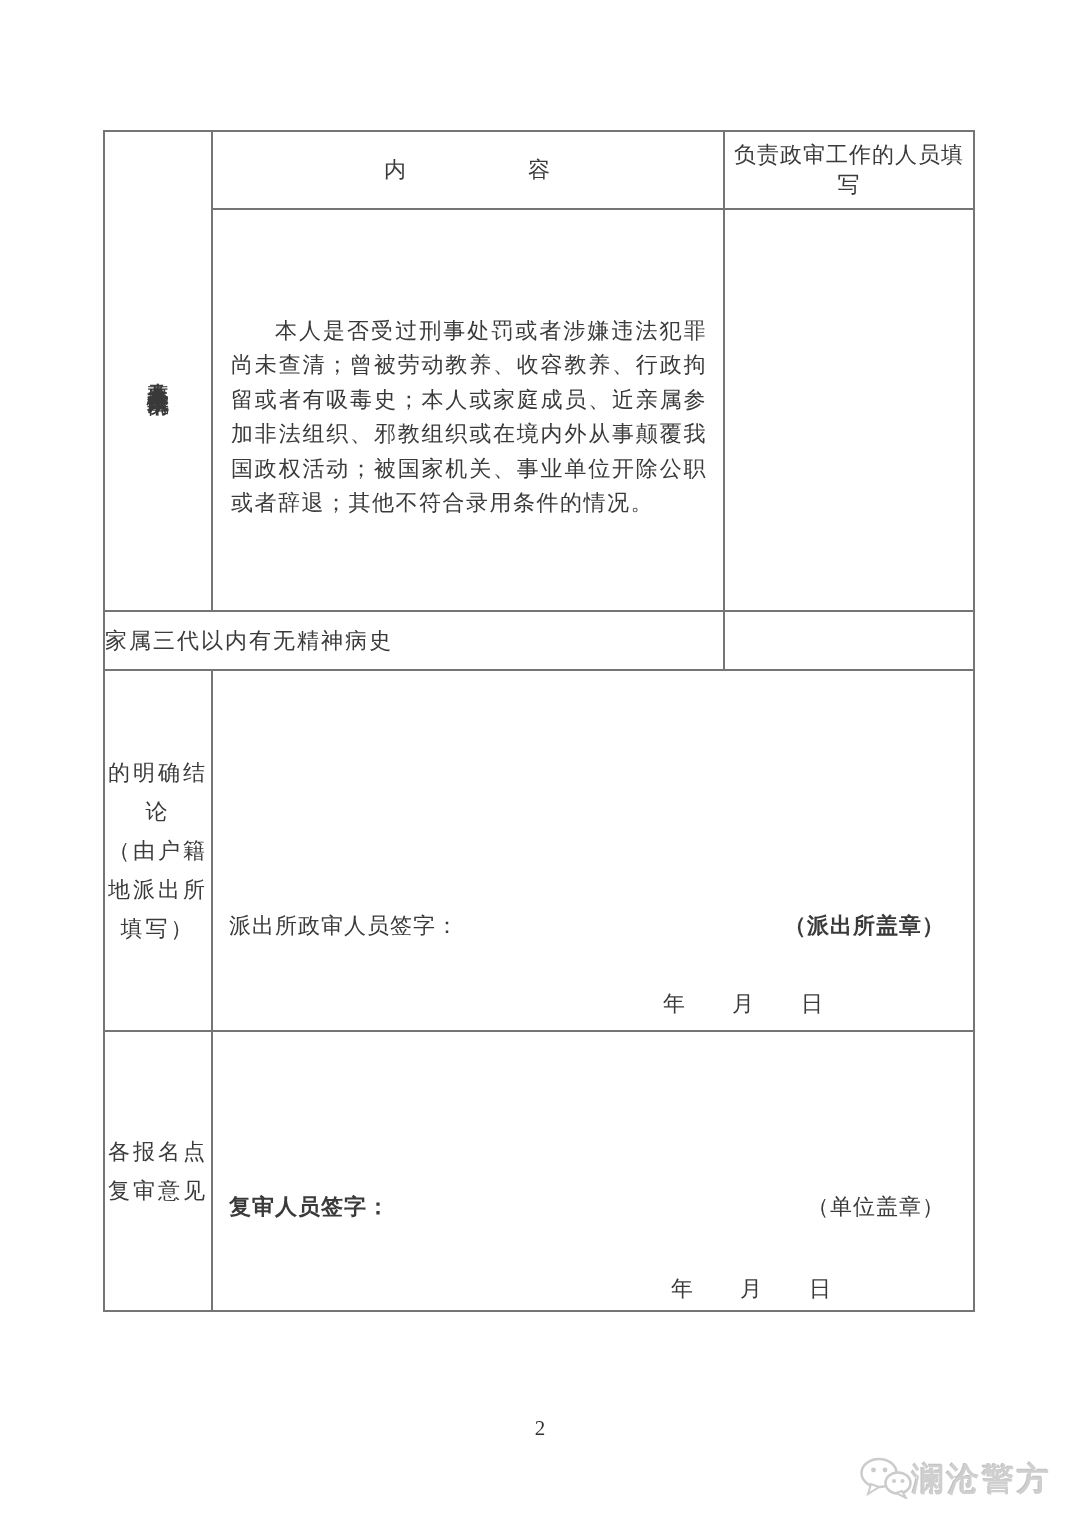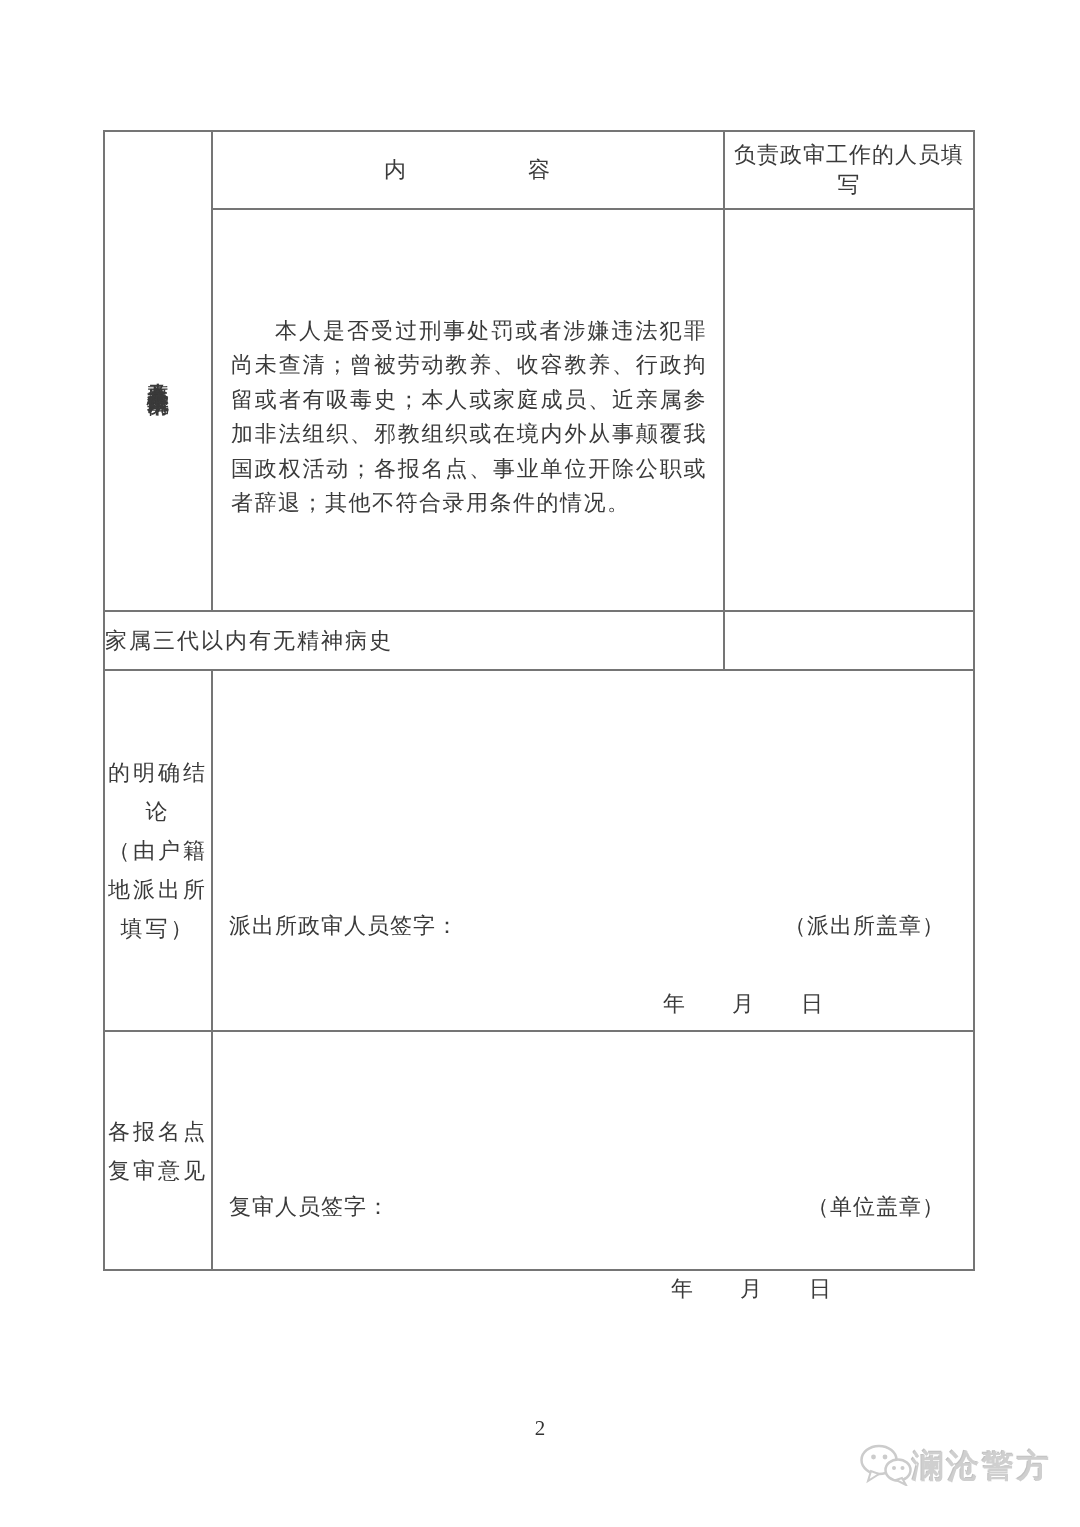--- a/index.html
+++ b/index.html
@@ -73,23 +73,23 @@
     letter-spacing: 3px;
   }
   .content-cell {
     position: relative;
     border-radius: 32px;
   }
   .sign-label { position: absolute; left: 16px; letter-spacing: 1px; }
   .seal-label { position: absolute; right: 28px; letter-spacing: 1px; }
   .date-label { position: absolute; letter-spacing: 1px; }
   .r4-sign { top: 240px; }
-  .r4-seal { top: 240px; }
+  .r4-seal { top: 240px; font-weight: bold; }
   .r4-date { top: 318px; left: 450px; }
-  .r5-sign { top: 160px; }
+  .r5-sign { top: 160px; font-weight: bold; }
   .r5-seal { top: 160px; }
   .r5-date { top: 242px; left: 458px; }
 
   .note {
     position: absolute;
     left: 150px;
     top: 1336px;
     font-size: 23px;
     letter-spacing: 1.5px;
     color: #3a3a3a;
@@ -99,21 +99,21 @@
     left: 0;
     width: 1080px;
     top: 1416px;
     text-align: center;
     font-size: 21px;
     color: #333;
   }
   .watermark {
     position: absolute;
     right: 28px;
-    bottom: 37px;
+    bottom: 24px;
     display: flex;
     align-items: center;
   }
   .watermark-text {
     font-family: "Liberation Sans", sans-serif;
     font-size: 32px;
     font-weight: bold;
     letter-spacing: 3px;
     color: #cfcfcf;
     text-shadow: 1px 1px 0 #ffffff, -1px -1px 0 #c2c2c2;
@@ -137,21 +137,21 @@
       </td>
       <td class="header-content">
         <span>内　　　　　容</span>
       </td>
       <td class="header-right">
         <span>负责政审工作的人员填写</span>
       </td>
     </tr>
     <tr style="height:402px">
       <td class="paragraph-cell">
-        <div class="paragraph">本人是否受过刑事处罚或者涉嫌违法犯罪尚未查清；曾被劳动教养、收容教养、行政拘留或者有吸毒史；本人或家庭成员、近亲属参加非法组织、邪教组织或在境内外从事颠覆我国政权活动；各报名点、事业单位开除公职或者辞退；其他不符合录用条件的情况。</div>
+        <div class="paragraph">本人是否受过刑事处罚或者涉嫌违法犯罪尚未查清；曾被劳动教养、收容教养、行政拘留或者有吸毒史；本人或家庭成员、近亲属参加非法组织、邪教组织或在境内外从事颠覆我国政权活动；被国家机关、事业单位开除公职或者辞退；其他不符合录用条件的情况。</div>
       </td>
       <td></td>
     </tr>
     <tr style="height:59px">
       <td colspan="2" class="family-cell">
         <span>家属三代以内有无精神病史</span>
       </td>
       <td></td>
     </tr>
     <tr style="height:361px">
@@ -162,21 +162,21 @@
           <div>地派出所</div>
           <div>填写）</div>
         </div>
       </td>
       <td colspan="2" class="content-cell">
         <span class="sign-label r4-sign">派出所政审人员签字：</span>
         <span class="seal-label r4-seal">（派出所盖章）</span>
         <span class="date-label r4-date">年　　月　　日</span>
       </td>
     </tr>
-    <tr style="height:239px">
+    <tr style="height:280px">
       <td>
         <div class="side-lines">
           <div>各报名点</div>
           <div>复审意见</div>
         </div>
       </td>
       <td colspan="2" class="content-cell">
         <span class="sign-label r5-sign">复审人员签字：</span>
         <span class="seal-label r5-seal">（单位盖章）</span>
         <span class="date-label r5-date">年　　月　　日</span>

